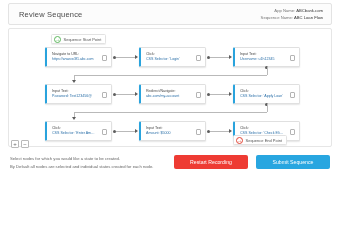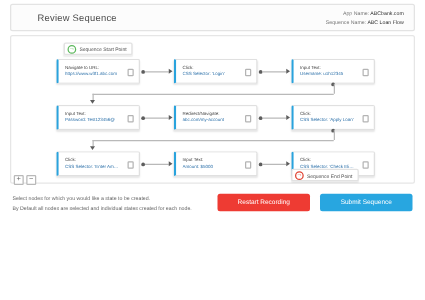--- a/index.html
+++ b/index.html
@@ -10,21 +10,21 @@
     overflow: hidden;
   }
   .app { width: 340px; height: 191px; position: relative; background: #fff; }
 
   
   .header {
     position: absolute; left: 8px; top: 3px; width: 324px; height: 22px;
     background: #fcfcfc; border: 1px solid #e3e3e3; border-radius: 2px;
   }
   .header-title {
-    position: absolute; left: 21px; top: 6px;
+    position: absolute; left: 10px; top: 6px;
     font-size: 7.5px; color: #4a4a4a; letter-spacing: .2px;
   }
   .header-meta { position: absolute; right: 8px; top: 3px; text-align: right; }
   .header-meta div {
     font-size: 4.2px; color: #555; line-height: 7px; white-space: nowrap;
   }
   .meta-label { color: #777; }
   .meta-value { color: #333; }
 
   

